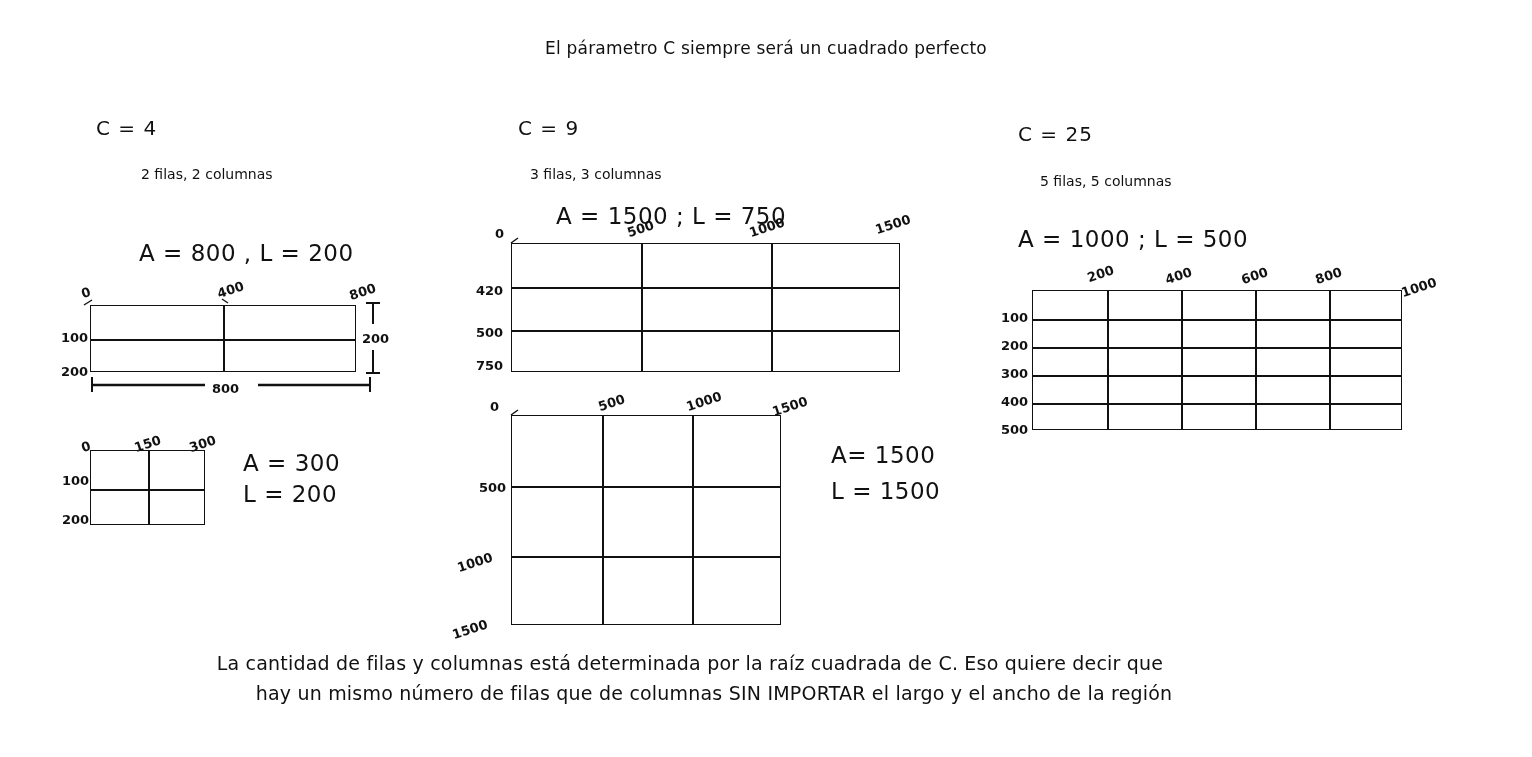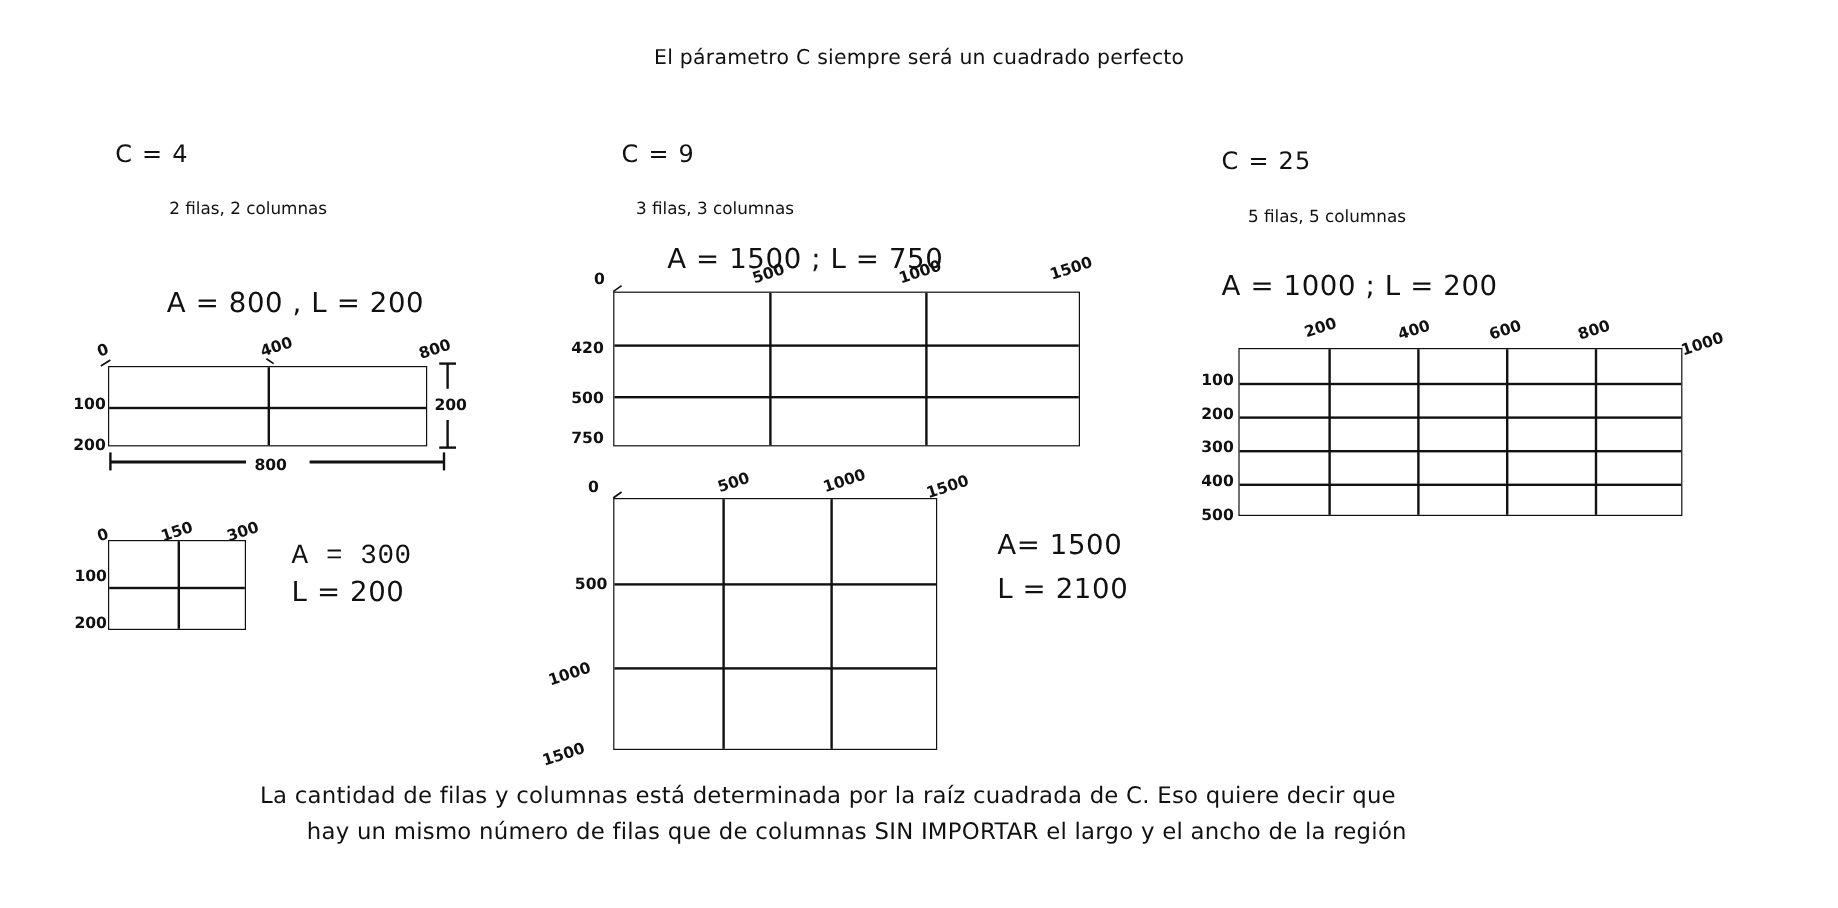--- a/index.html
+++ b/index.html
@@ -99,21 +99,21 @@
 
 <div class="grid" style="left:90px; top:450px; width:115px; height:75px;">
   <div class="vline" style="left:57px;"></div>
   <div class="hline" style="top:38px;"></div>
 </div>
 <div class="abs tick-rot" style="left:84px; top:440px;">0</div>
 <div class="abs tick-rot" style="left:137px; top:440px;">150</div>
 <div class="abs tick-rot" style="left:192px; top:440px;">300</div>
 <div class="abs tick" style="left:62px; top:473px;">100</div>
 <div class="abs tick" style="left:62px; top:512px;">200</div>
-<div class="abs annot-big" style="left:243px; top:450px;font-family:Liberation Mono, monospace;">A = 300</div>
+<div class="abs annot-big" style="left:243px; top:450px;">A = 300</div>
 <div class="abs annot-big" style="left:243px; top:481px;">L = 200</div>
 
 <div class="abs case-label" style="left:518px; top:116px;">C = 9</div>
 <div class="abs case-sub" style="left:530px; top:166px;">3 filas, 3 columnas</div>
 <div class="abs annot-big" style="left:556px; top:203px;">A = 1500 ;  L = 750</div>
 
 <div class="grid" style="left:511px; top:243px; width:389px; height:129px;">
   <div class="vline" style="left:129px;"></div>
   <div class="vline" style="left:259px;"></div>
   <div class="hline" style="top:43px;"></div>
@@ -134,25 +134,25 @@
   <div class="hline" style="top:140px;"></div>
 </div>
 <div class="abs tick" style="left:490px; top:399px;">0</div>
 <div class="abs tick-rot" style="left:601px; top:399px;">500</div>
 <div class="abs tick-rot" style="left:689px; top:399px;">1000</div>
 <div class="abs tick-rot" style="left:775px; top:404px;">1500</div>
 <div class="abs tick" style="left:479px; top:480px;">500</div>
 <div class="abs tick-rot" style="left:460px; top:560px;">1000</div>
 <div class="abs tick-rot" style="left:455px; top:627px;">1500</div>
 <div class="abs annot-big" style="left:831px; top:442px;">A= 1500</div>
-<div class="abs annot-big" style="left:831px; top:478px;">L = 2100</div>
+<div class="abs annot-big" style="left:831px; top:478px;">L = 1500</div>
 
 <div class="abs case-label" style="left:1018px; top:122px;">C = 25</div>
 <div class="abs case-sub" style="left:1040px; top:173px;">5 filas, 5 columnas</div>
-<div class="abs annot-big" style="left:1018px; top:226px;">A = 1000 ;  L = 200</div>
+<div class="abs annot-big" style="left:1018px; top:226px;">A = 1000 ;  L = 500</div>
 
 <div class="grid" style="left:1032px; top:290px; width:370px; height:140px;">
   <div class="vline" style="left:74px;"></div>
   <div class="vline" style="left:148px;"></div>
   <div class="vline" style="left:222px;"></div>
   <div class="vline" style="left:296px;"></div>
   <div class="hline" style="top:28px;"></div>
   <div class="hline" style="top:56px;"></div>
   <div class="hline" style="top:84px;"></div>
   <div class="hline" style="top:112px;"></div>

